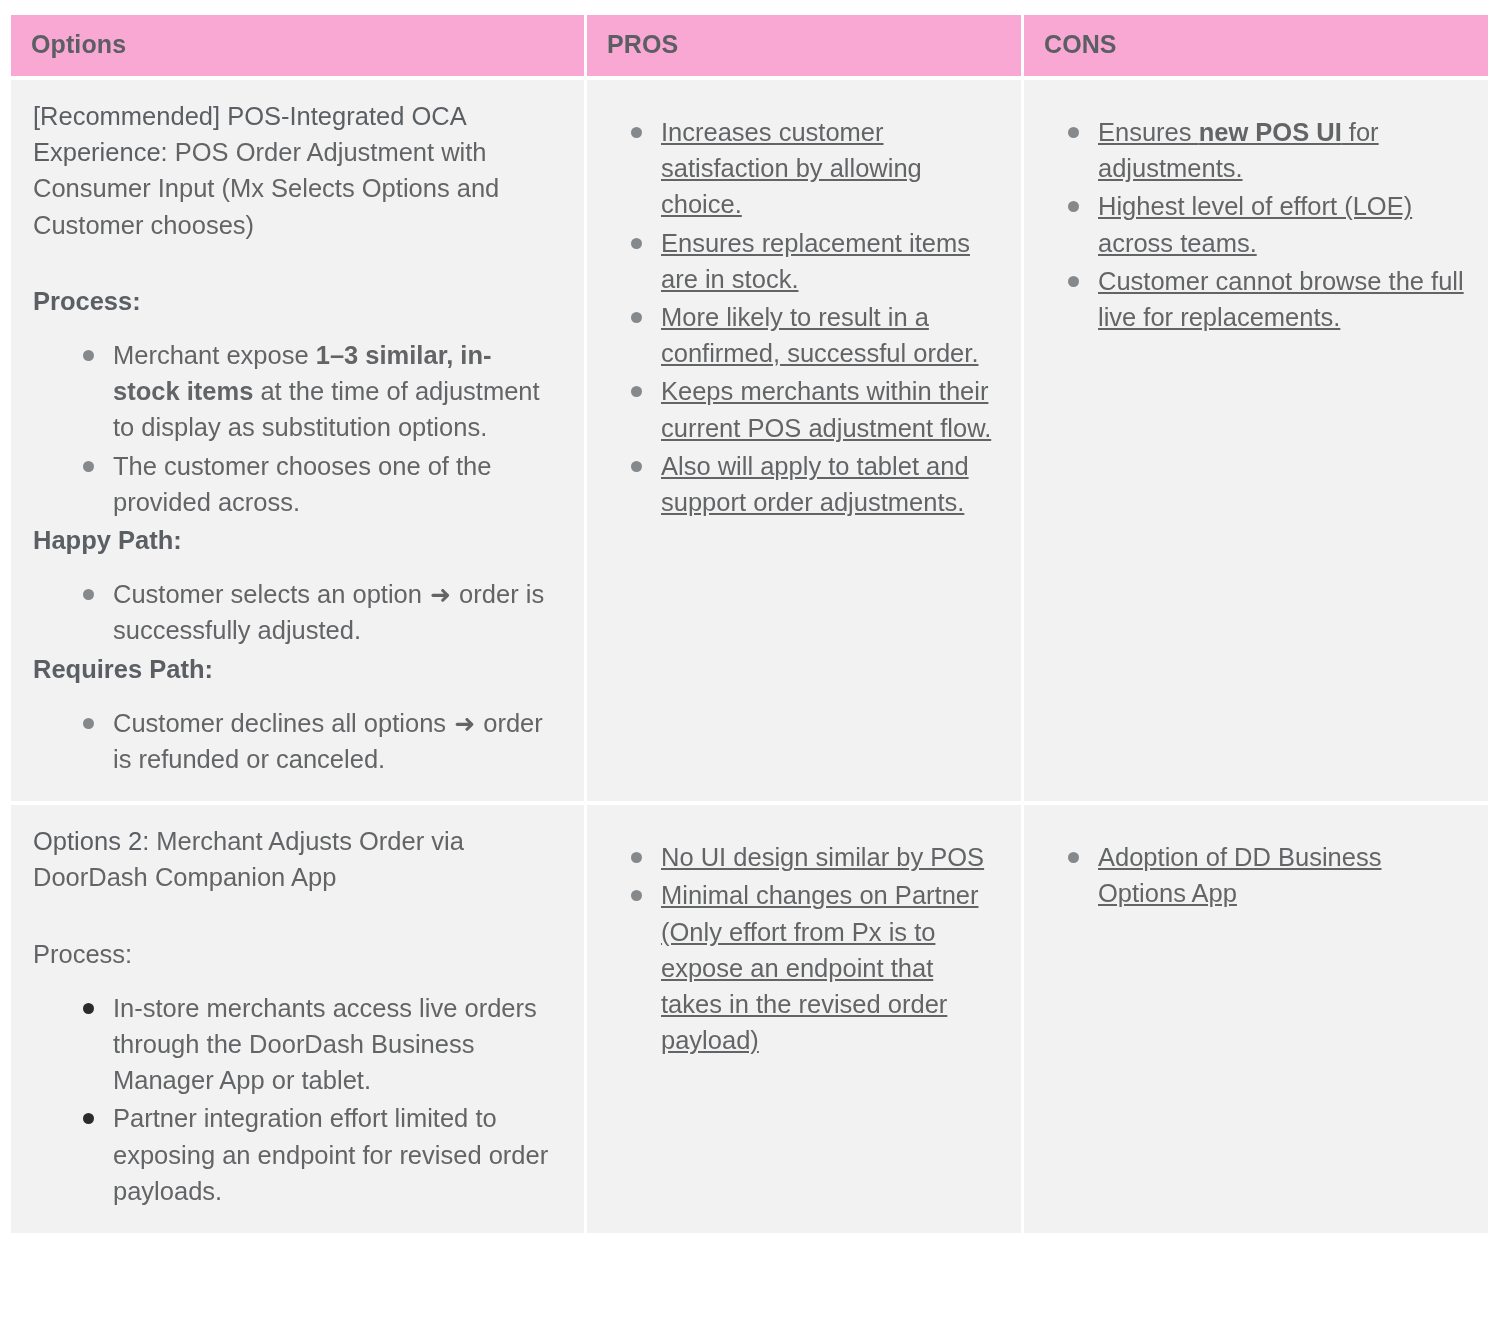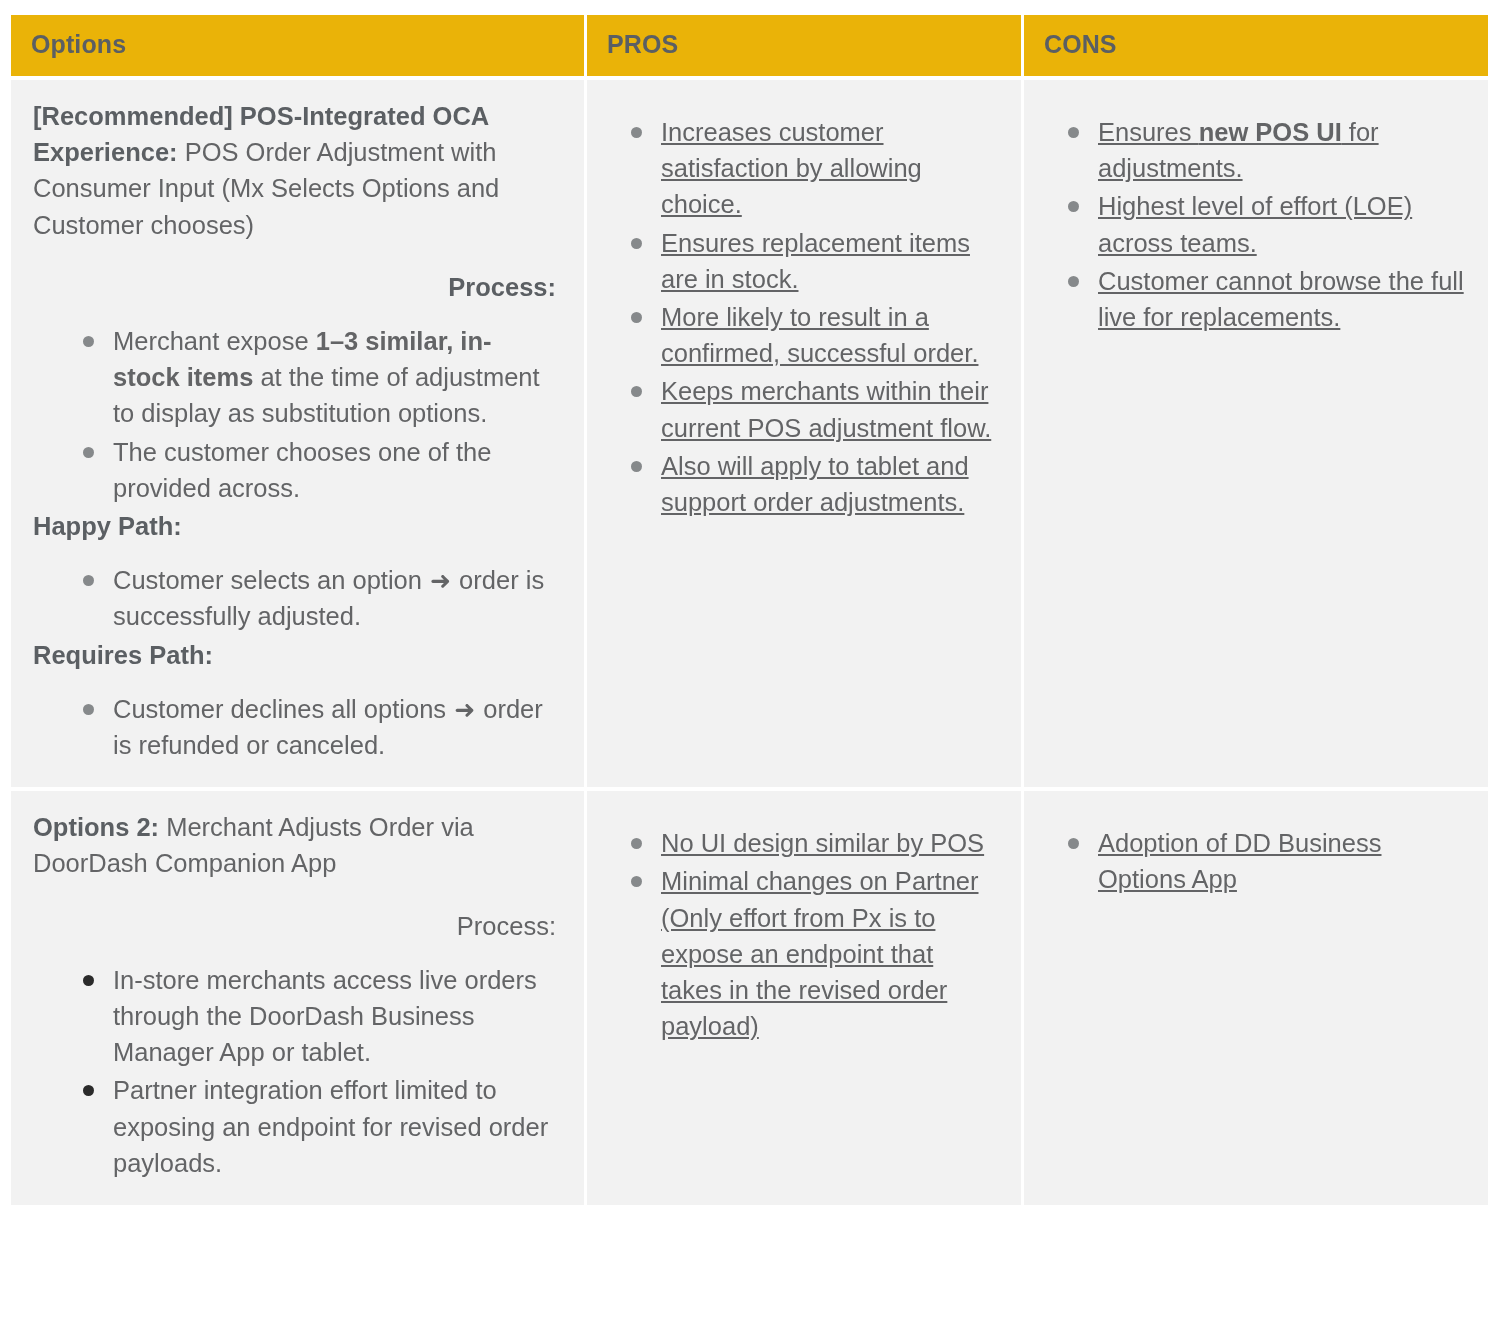--- a/index.html
+++ b/index.html
@@ -31,21 +31,21 @@
     border-collapse: separate;
     border-spacing: 3px 4px;
     table-layout: fixed;
   }
 
   .comparison-table col.col-options { width: 573px; }
   .comparison-table col.col-pros    { width: 434px; }
   .comparison-table col.col-cons    { width: 464px; }
 
   thead th {
-    background: #eab308;
+    background: #f9a8d4;
     color: #5b5f63;
     font-size: 25px;
     font-weight: bold;
     text-align: left;
     padding: 15px 20px 17px 20px;
     vertical-align: middle;
     letter-spacing: 0.1px;
   }
 
   tbody td {
@@ -58,25 +58,25 @@
   }
 
   tbody td.cell-options { padding-right: 28px; }
 
   .para {
     margin: 0 0 0 0;
     color: #636466;
     font-size: 25.5px;
     line-height: 1.42;
   }
-  .para + .para { margin-top: 26px; text-align: right; }
+  .para + .para { margin-top: 40px; }
 
   .para.heading-strong { font-weight: bold; color: #5b5f63; }
 
-  .para b, .bullet b { font-weight: bold; color: #5b5f63; }
+  .para b, .bullet b { font-weight: normal; color: #5b5f63; }
 
   ul.bullets {
     list-style: none;
     margin: 18px 0 0 0;
     padding: 0;
   }
   ul.bullets.flush { margin-top: 16px; text-decoration: underline; }
 
   ul.bullets > li {
     position: relative;

